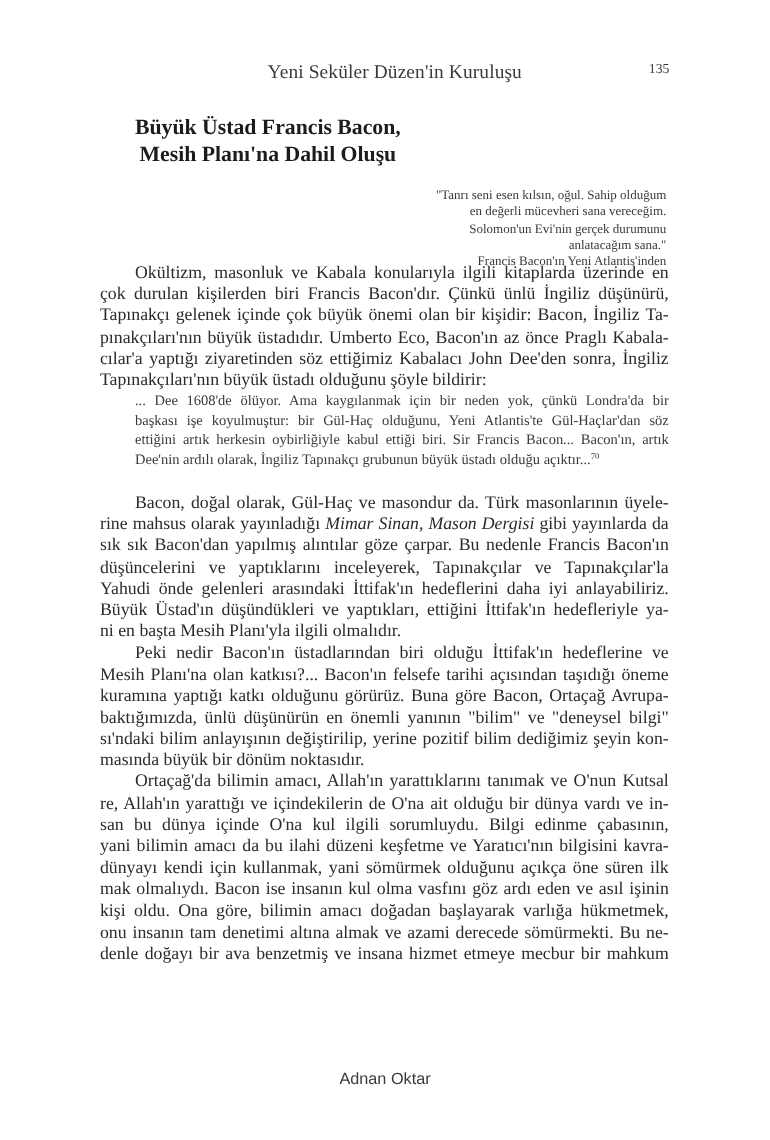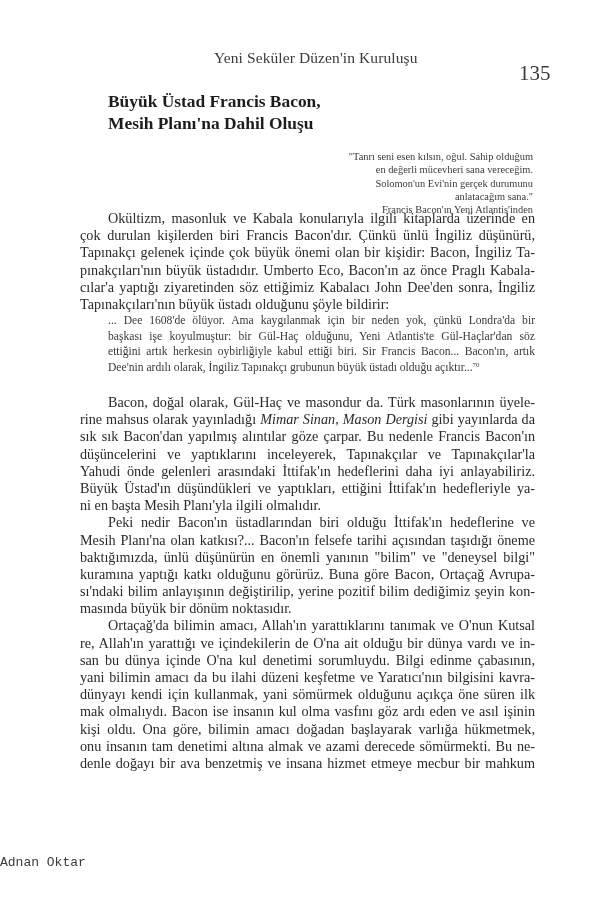--- a/index.html
+++ b/index.html
@@ -34,37 +34,37 @@
       top: 0;
       font-family: "Liberation Serif", serif;
       font-size: 15.5px;
       color: #3a3a3a;
       letter-spacing: 0.1px;
       white-space: nowrap;
     }
     .page-number {
       position: absolute;
       left: 519px;
-      top: 12px;
-      font-family: "Liberation Serif", serif;
-      font-size: 21px;
+      top: 0;
+      font-family: "Liberation Serif", serif;
+      font-size: 11px;
       color: #3a3a3a;
     }
     .chapter-title {
       position: absolute;
       left: 108px;
       top: 90px;
       font-family: "Liberation Serif", serif;
       font-weight: bold;
       font-size: 17.4px;
       line-height: 22px;
       color: #1c1c1c;
       margin: 0;
     }
-    .chapter-title span { display: block; white-space: nowrap; }
+    .chapter-title span { display: block; white-space: nowrap; text-align: center; }
     .epigraph {
       position: absolute;
       right: 83px;
       top: 150px;
       width: 260px;
       text-align: right;
       font-family: "Liberation Serif", serif;
       font-size: 10.4px;
       line-height: 13.3px;
       color: #3a3a3a;
@@ -122,22 +122,22 @@
     }
     .body-text-2 {
       top: 394px;
     }
     em.i { font-style: italic; }
     .footer {
       position: absolute;
       top: 855px;
       left: 0;
       width: 616px;
-      text-align: left;
-      font-family: Liberation Mono, monospace;
+      text-align: center;
+      font-family: Liberation Sans, sans-serif;
       font-size: 13px;
       color: #3a3a3a;
     }
   </style>
 </head>
 <body>
 
 <div class="page">
 
   <div class="running-head">
@@ -178,28 +178,28 @@
     <span class="line indent">Bacon, doğal olarak, Gül-Haç ve masondur da. Türk masonlarının üyele-</span>
     <span class="line"><span>rine mahsus olarak yayınladığı </span><em class="i">Mimar Sinan</em><span>, </span><em class="i">Mason Dergisi</em><span> gibi yayınlarda da</span></span>
     <span class="line">sık sık Bacon'dan yapılmış alıntılar göze çarpar. Bu nedenle Francis Bacon'ın</span>
     <span class="line">düşüncelerini ve yaptıklarını inceleyerek, Tapınakçılar ve Tapınakçılar'la</span>
     <span class="line">Yahudi önde gelenleri arasındaki İttifak'ın hedeflerini daha iyi anlayabiliriz.</span>
     <span class="line">Büyük Üstad'ın düşündükleri ve yaptıkları, ettiğini İttifak'ın hedefleriyle ya-</span>
     <span class="line last">ni en başta Mesih Planı'yla ilgili olmalıdır.</span>
 
     <span class="line indent">Peki nedir Bacon'ın üstadlarından biri olduğu İttifak'ın hedeflerine ve</span>
     <span class="line">Mesih Planı'na olan katkısı?... Bacon'ın felsefe tarihi açısından taşıdığı öneme</span>
+    <span class="line">kuramına yaptığı katkı olduğunu görürüz. Buna göre Bacon, Ortaçağ Avrupa-</span>
     <span class="line">baktığımızda, ünlü düşünürün en önemli yanının "bilim" ve "deneysel bilgi"</span>
-    <span class="line">kuramına yaptığı katkı olduğunu görürüz. Buna göre Bacon, Ortaçağ Avrupa-</span>
     <span class="line">sı'ndaki bilim anlayışının değiştirilip, yerine pozitif bilim dediğimiz şeyin kon-</span>
     <span class="line last">masında büyük bir dönüm noktasıdır.</span>
 
     <span class="line indent">Ortaçağ'da bilimin amacı, Allah'ın yarattıklarını tanımak ve O'nun Kutsal</span>
     <span class="line">re, Allah'ın yarattığı ve içindekilerin de O'na ait olduğu bir dünya vardı ve in-</span>
-    <span class="line">san bu dünya içinde O'na kul denetimi sorumluydu. Bilgi edinme çabasının,</span>
+    <span class="line">san bu dünya içinde O'na kul ilgili sorumluydu. Bilgi edinme çabasının,</span>
     <span class="line">yani bilimin amacı da bu ilahi düzeni keşfetme ve Yaratıcı'nın bilgisini kavra-</span>
     <span class="line">dünyayı kendi için kullanmak, yani sömürmek olduğunu açıkça öne süren ilk</span>
     <span class="line">mak olmalıydı. Bacon ise insanın kul olma vasfını göz ardı eden ve asıl işinin</span>
     <span class="line">kişi oldu. Ona göre, bilimin amacı doğadan başlayarak varlığa hükmetmek,</span>
     <span class="line">onu insanın tam denetimi altına almak ve azami derecede sömürmekti. Bu ne-</span>
     <span class="line">denle doğayı bir ava benzetmiş ve insana hizmet etmeye mecbur bir mahkum</span>
   </div>
 
   <div class="footer">Adnan Oktar</div>
 

